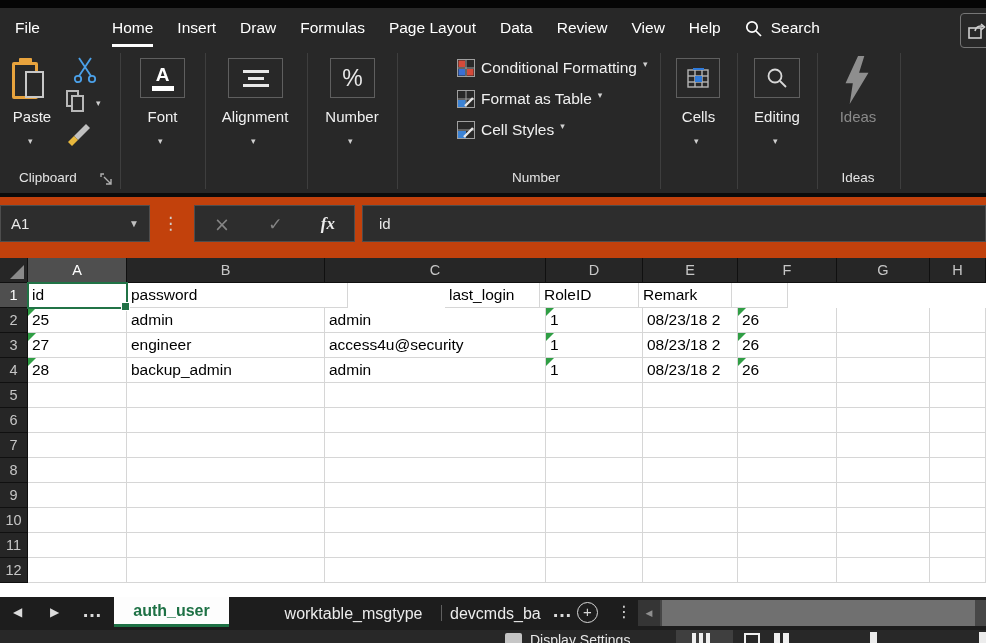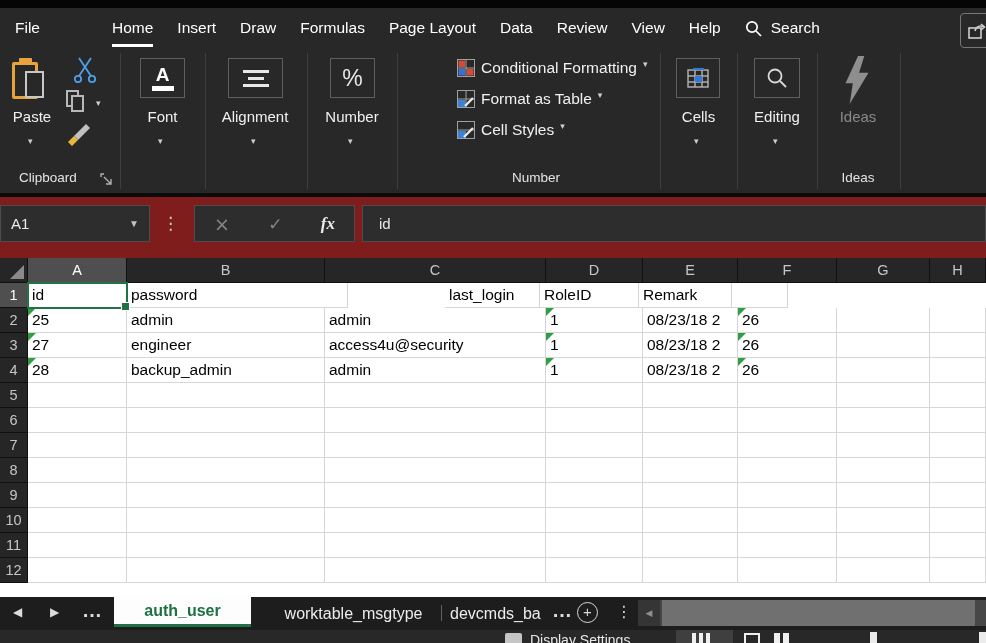--- a/index.html
+++ b/index.html
@@ -47,21 +47,21 @@
   .align-ic i{display:block;height:3px;background:#e8e8e8;}
   
   .pct{color:#e8e8e8;font-size:23px;font-weight:400;}
   
   .style-row{position:absolute;height:24px;display:flex;align-items:flex-start;gap:6px;color:#f0f0f0;font-size:15.5px;margin-left:41px;}
   
   .ideas-label{position:absolute;color:#8a8a8a;font-size:15px;text-align:center;}
 
   
   .ribbon-sep{left:0;top:193px;width:986px;height:4px;background:#0b0b0b;}
-  .formula-row{left:0;top:197px;width:986px;height:61px;background:#7f1d1d;}
+  .formula-row{left:0;top:197px;width:986px;height:61px;background:#c2410c;}
   .f-field{position:absolute;top:8px;height:37px;background:#2d2d2d;border:1px solid #4d4d4d;box-sizing:border-box;display:flex;align-items:center;color:#e8e8e8;font-size:15px;}
   .namebox{left:0;width:150px;padding-left:10px;}
   .namebox .dd{position:absolute;right:10px;color:#c0c0c0;font-size:10px;}
   .f-dots{position:absolute;left:162px;top:8px;height:37px;line-height:37px;color:#d0d0d0;font-size:17px;font-family:"DejaVu Sans",sans-serif;}
   .f-btns{left:194px;width:161px;justify-content:space-around;}
   .f-x{color:#858585;font-size:19px;font-family:"DejaVu Sans",sans-serif;}
   .f-chk{color:#858585;font-size:17px;font-family:"DejaVu Sans",sans-serif;}
   .f-fx{color:#ececec;font-size:17px;font-style:italic;font-weight:bold;font-family:"Liberation Serif","DejaVu Serif",serif;}
   .f-input{left:362px;width:624px;padding-left:16px;}
 
@@ -657,21 +657,21 @@
       </div>
       <div class="sel-overlay">
         <div class="sel-handle"></div>
       </div>
     </div>
 
   <div class="abs sheet-tabs">
     <div class="tab-nav" style="left:13px;">◀</div>
     <div class="tab-nav" style="left:50px;">▶</div>
     <div class="tab-ellipsis" style="left:82px;">…</div>
-    <div class="sheet-tab active" style="left:114px;width:137px;">
+    <div class="sheet-tab active" style="left:114px;width:115px;">
       <span>auth_user</span>
     </div>
     <div class="sheet-tab" style="left:229px;width:205px;padding-left:44px;">
       <span>worktable_msgtype</span>
     </div>
     <div class="tab-sep" style="left:441px;"></div>
     <div class="sheet-tab" style="left:450px;width:98px;overflow:hidden;justify-content:flex-start;">
       <span style="white-space:nowrap;">devcmds_ba</span>
     </div>
     <div class="tab-ellipsis" style="left:552px;">…</div>

